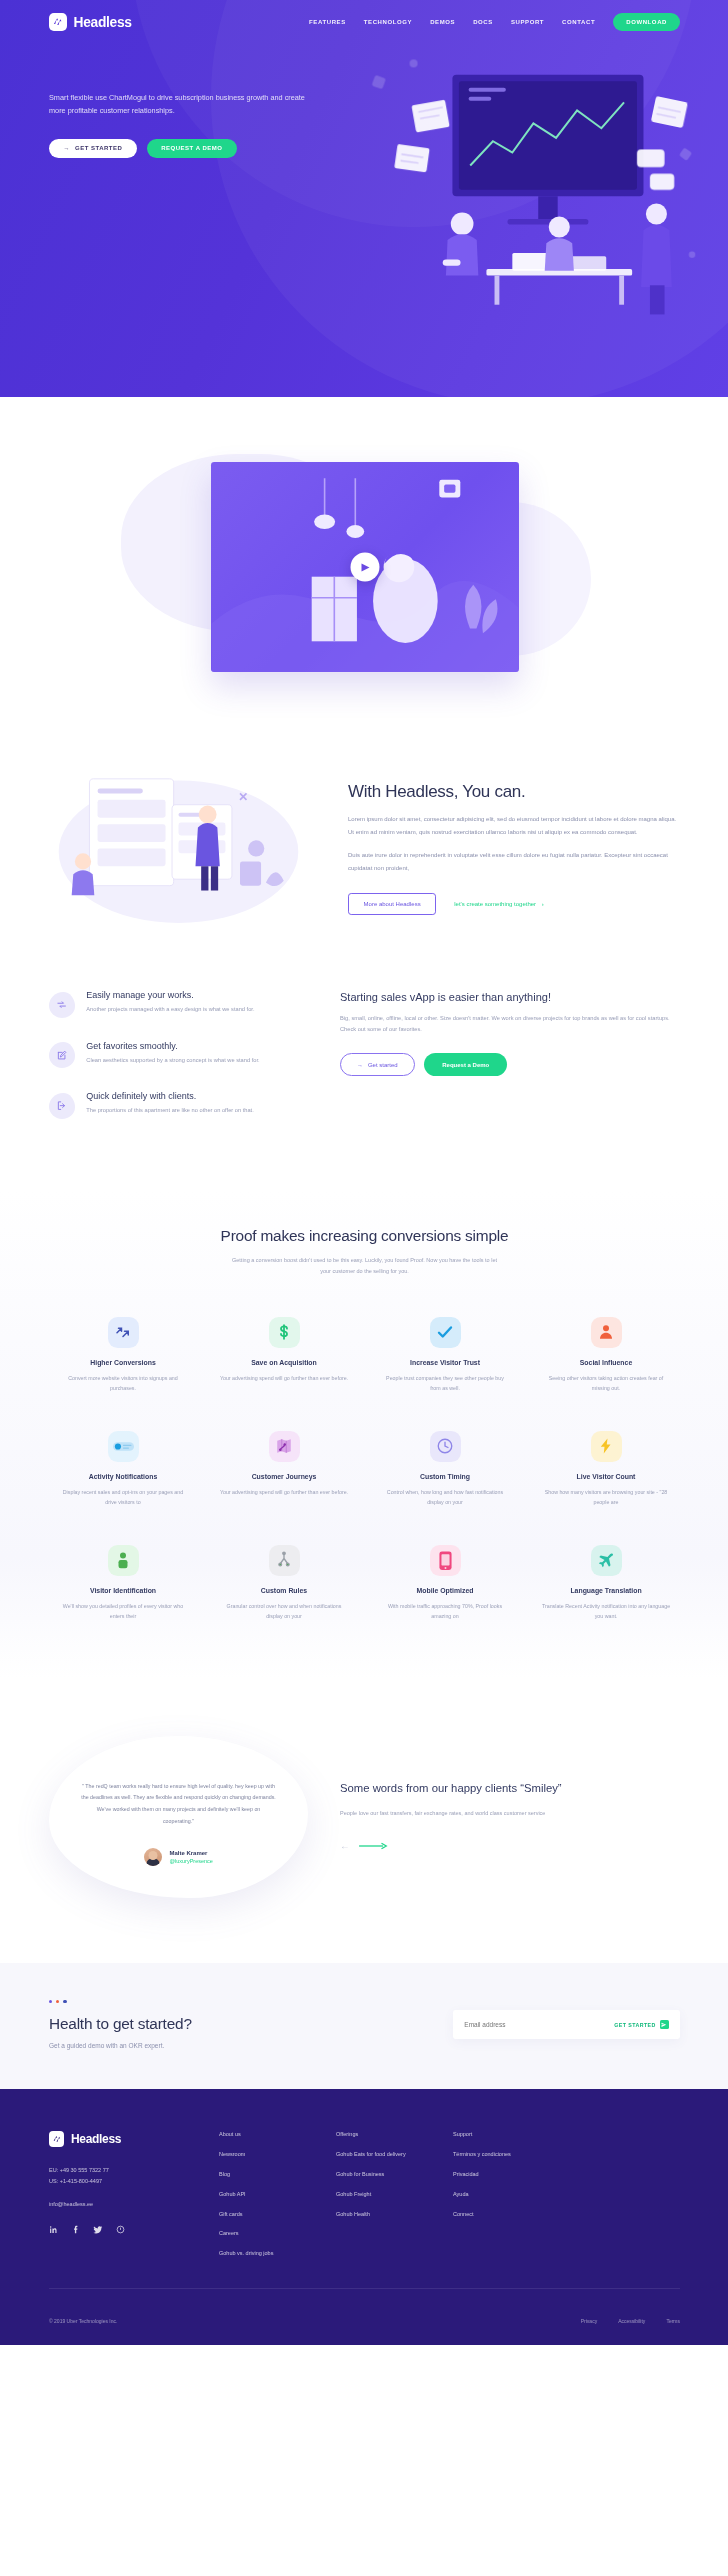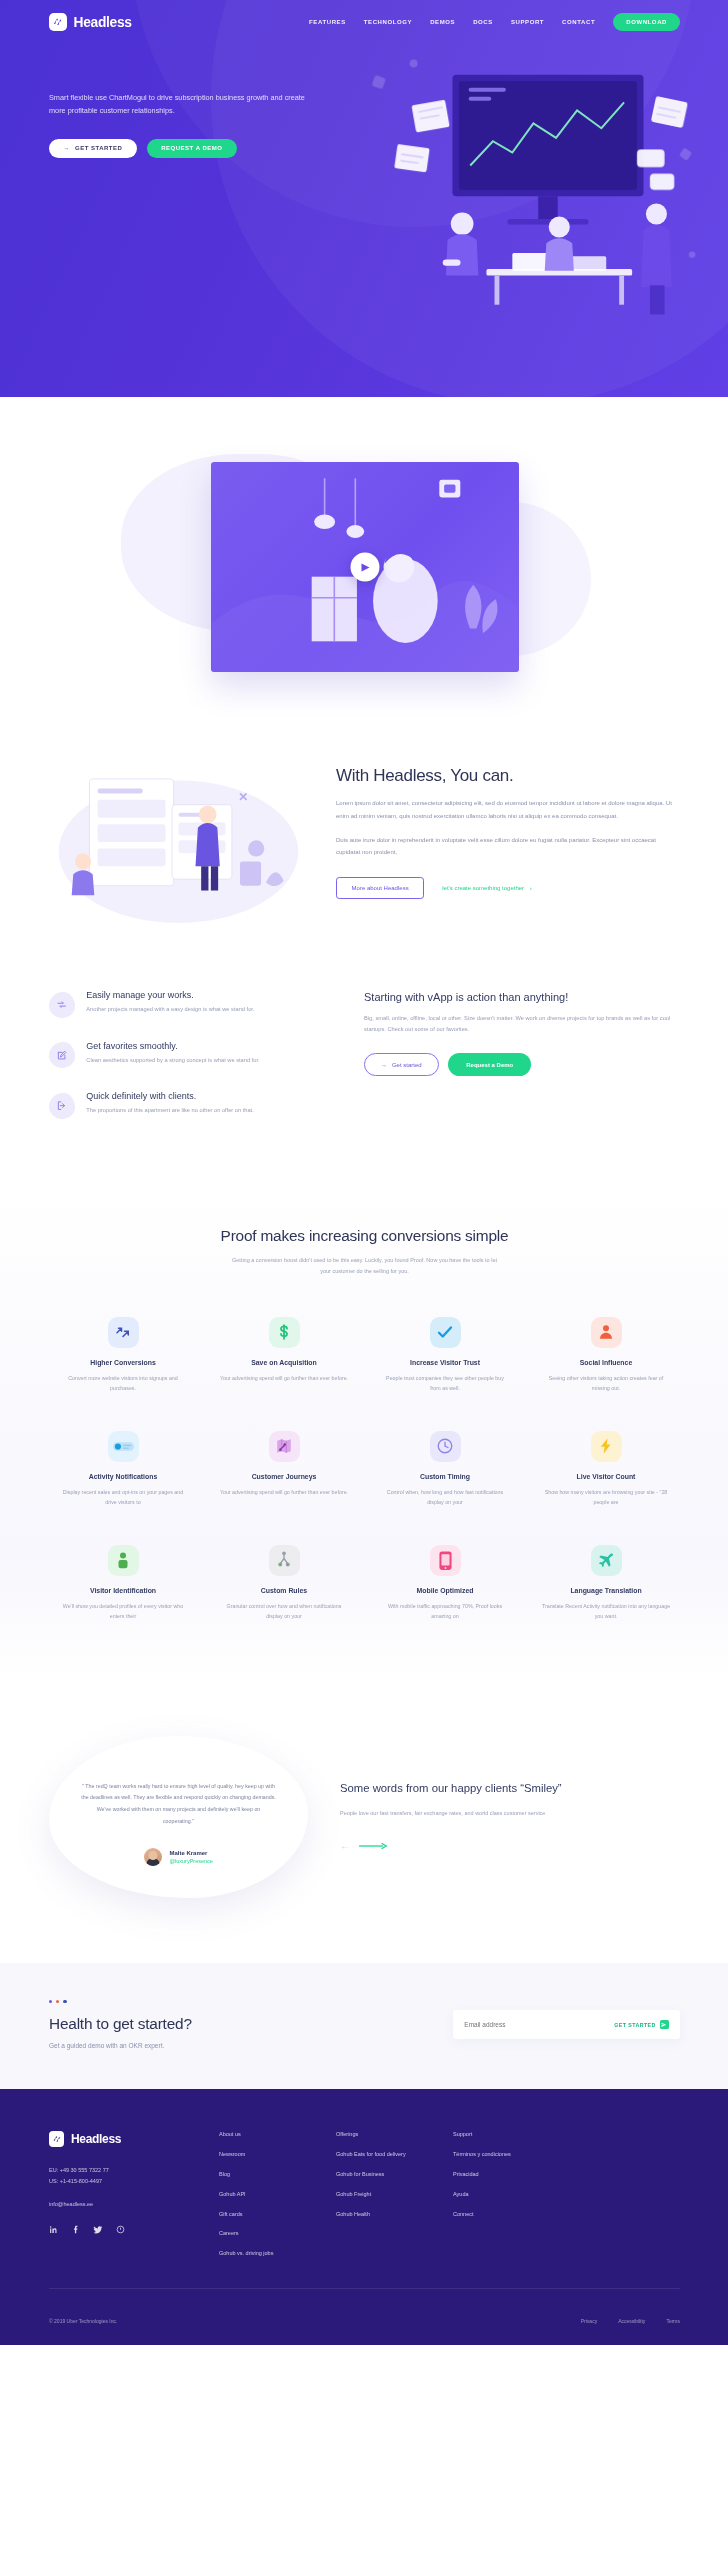--- a/index.html
+++ b/index.html
@@ -100,37 +100,37 @@
     display: flex; align-items: center; justify-content: center; cursor: pointer;
     box-shadow: 0 3.2px 11.3px rgba(40,20,110,.25);
   }
   .play-tri {
     width: 0; height: 0; margin-left: 2.4px;
     border-left: 8px solid #6a4ae2; border-top: 4.9px solid transparent;
     border-bottom: 4.9px solid transparent;
   }
 
   
-  .wh-section { display: flex; padding: 16px 49px 32px; align-items: flex-start; gap: 28px; }
+  .wh-section { display: flex; padding: 16px 49px 32px; align-items: center; gap: 40px; }
   .wh-art { width: 259px; height: 170px; position: relative; flex: none; }
   .wh-text { flex: 1; padding-top: 4.9px; }
   .wh-title { font-size: 17px; color: #2f3457; font-weight: normal; letter-spacing: -0.3px; }
   .wh-para { font-size: 6px; line-height: 2.1; color: #8b90ad; margin-top: 11.3px; }
   .wh-btns { display: flex; align-items: center; gap: 18px; margin-top: 18px; }
   .btn-outline {
     border: 0.8px solid #7c63ee; color: #6a55e0; background: #fff;
     font-size: 6px; padding: 7.3px 14.6px; border-radius: 3.2px; cursor: pointer;
   }
   .link-green {
     color: #1fd68b; font-size: 6px; cursor: pointer; text-decoration: none;
     display: flex; align-items: center; gap: 5.7px;
   }
 
   
-  .mid-section { display: flex; padding: 24px 49px 49px; gap: 48px; }
+  .mid-section { display: flex; padding: 24px 49px 49px; gap: 24px; }
   .feat-list { width: 267px; flex: none; padding-top: 3.2px; }
   .feat-row { display: flex; gap: 11.3px; margin-bottom: 23px; }
   .feat-blob {
     width: 26px; height: 26px; flex: none; background: #eceafb;
     border-radius: 55% 45% 50% 50% / 52% 55% 45% 48%;
     display: flex; align-items: center; justify-content: center; margin-top: 1.6px;
   }
   .feat-h { font-size: 9px; color: #333a61; font-weight: normal; }
   .feat-p { font-size: 5.7px; color: #979cb6; line-height: 1.9; margin-top: 4px; width: 174px; }
   .vapp { flex: 1; padding-top: 1.6px; }
@@ -460,21 +460,21 @@
           </svg>
         </span>
         <div>
           <h3 class="feat-h">Quick definitely with clients.</h3>
           <p class="feat-p">The proportions of this apartment are like no other on offer on that.</p>
         </div>
       </div>
     </div>
 
     <div class="vapp">
-      <h2 class="vapp-h">Starting with vApp is action than anything!</h2>
+      <h2 class="vapp-h">Starting sales vApp is easier than anything!</h2>
       <p class="vapp-p">Big, small, online, offline, local or other. Size doesn't matter. We work on diverse projects for top brands as well as for cool startups. Check out some of our favorites.</p>
       <div class="vapp-btns">
         <button class="btn-outline-round">
           <span>→</span>
           <span>Get started</span>
         </button>
         <button class="btn-green-round">Request a Demo</button>
       </div>
     </div>
   </section>

